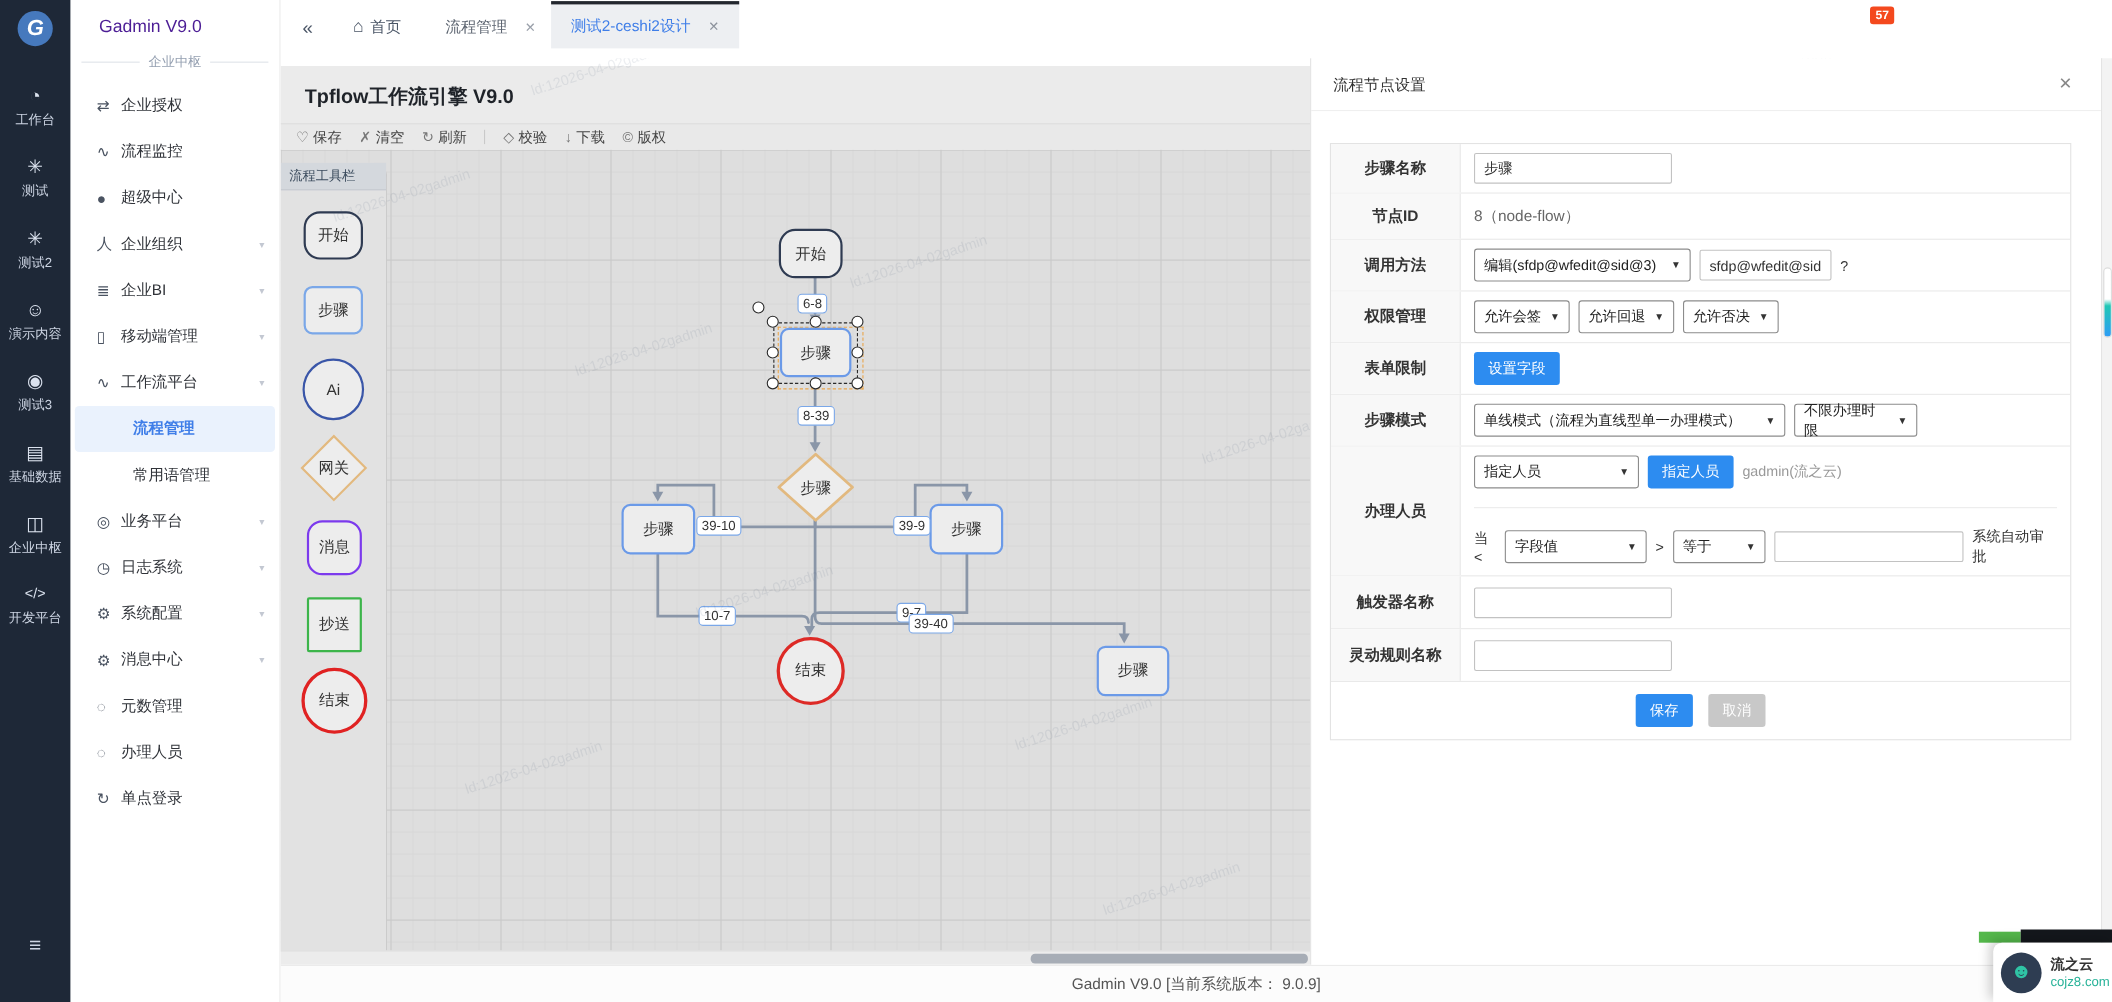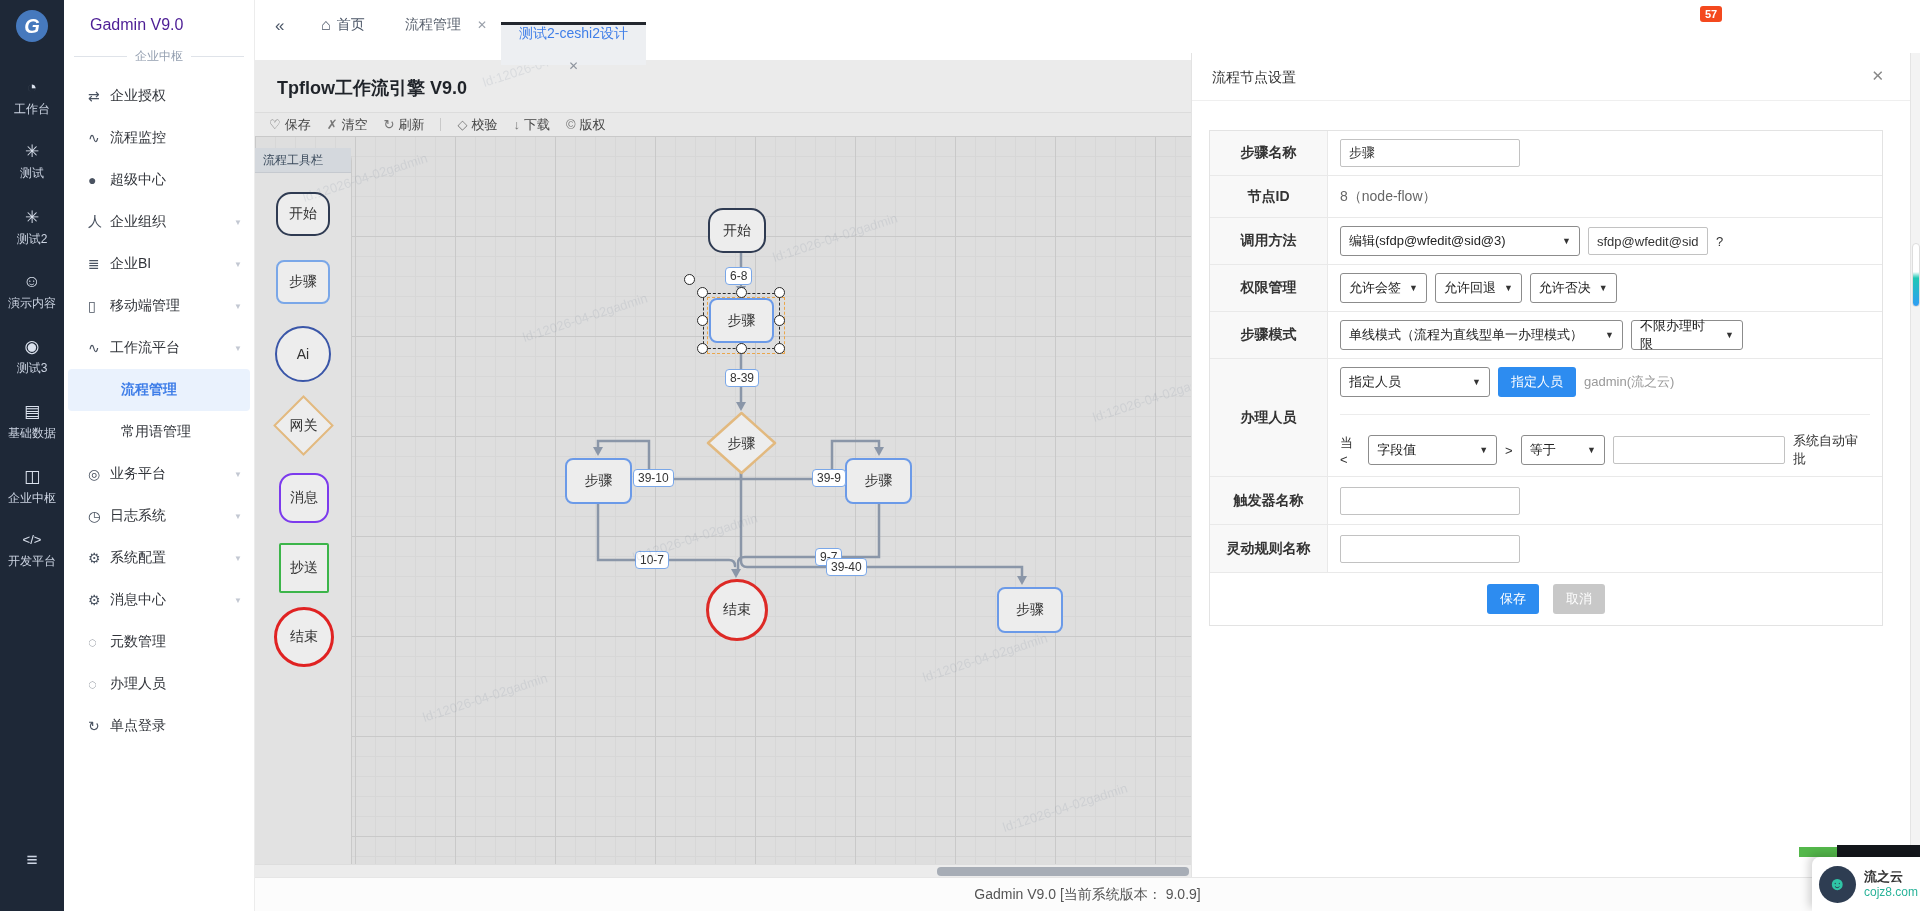--- a/index.html
+++ b/index.html
@@ -24,21 +24,21 @@
   .m-sub { padding-left:57px; }
   .m-active { background:#eaf2fd; color:#3f7ee8; font-weight:bold; border-radius:4px; margin:0 4px; padding-left:53px; }
 
   
   .tabbar { position:absolute; left:255px; top:0; width:1665px; height:53px; background:#fff; z-index:10; }
   .t-collapse { position:absolute; left:20px; top:16px; font-size:17px; color:#4a5566; cursor:pointer; }
   .t-home { position:absolute; left:66px; top:16px; font-size:14px; color:#4a5566; cursor:pointer; display:flex; gap:6px; align-items:center; }
   .t-home .hi { font-size:16px; }
   .t-tab { position:absolute; top:16px; font-size:14px; color:#5c6470; cursor:pointer; display:flex; gap:16px; align-items:center; }
   .t-tab .tx { font-size:12px; color:#9aa0aa; }
-  .t-active { position:absolute; left:246px; top:22px; height:43px; background:#edeff2; border-top:3px solid #23272e; display:flex; align-items:center; padding:0 18px; gap:16px; font-size:14px; color:#3f7ee8; cursor:pointer;flex-direction:column; }
+  .t-active { position:absolute; left:246px; top:1px; height:43px; background:#edeff2; border-top:3px solid #23272e; display:flex; align-items:center; padding:0 18px; gap:16px; font-size:14px; color:#3f7ee8; cursor:pointer; }
   .t-active .tx { font-size:12px; color:#8d939d; }
   .tr-ico { position:absolute; cursor:pointer; color:#4f5b6b; }
   .badge { position:absolute; left:1700px; top:6px; background:#f4491e; color:#fff; font-size:11px; font-weight:bold; border-radius:3px; padding:2px 5px; z-index:12; }
   .tb-div { position:absolute; left:1762px; top:13px; width:1px; height:27px; background:#e8e8e8; }
   .avatar { position:absolute; left:1770px; top:16px; width:30px; height:30px; border-radius:50%; background:#ececec; color:#3f7ee8; font-size:14px; display:flex; align-items:center; justify-content:center; cursor:pointer; }
   .uname { position:absolute; left:1808px; top:10px; font-size:13px; color:#5a7599; line-height:17px; cursor:pointer; }
 
   
   .titlebar { position:absolute; left:255px; top:60px; width:936px; height:52px; background:#ebebeb; z-index:5; }
   .titlebar h1 { padding:16px 0 0 22px; font-size:18px; color:#1f2329; }
@@ -412,21 +412,21 @@
     <div class="prow" style="min-height:42px">
       <div class="plabel">节点ID</div>
       <div class="pval">
           <span style="color:#666;font-size:14px">8（node-flow）</span>
         </div>
     </div>
 
     <div class="prow" style="min-height:46px">
       <div class="plabel">调用方法</div>
       <div class="pval">
-        <span class="selbox" style="width:240px">
+        <span class="selbox" style="width:197px">
             <span>编辑(sfdp@wfedit@sid@3)</span>
             <span class="arr">▼</span>
           </span>
         <input class="tinput" style="width: 120px;" value="sfdp@wfedit@sid">
         <span>?</span>
       </div>
     </div>
 
     <div class="prow" style="min-height:46px">
       <div class="plabel">权限管理</div>
@@ -439,20 +439,26 @@
             <span>允许回退</span>
             <span class="arr">▼</span>
           </span>
         <span class="selbox">
             <span>允许否决</span>
             <span class="arr">▼</span>
           </span>
       </div>
     </div>
 
+    <div class="prow" style="min-height:46px">
+      <div class="plabel">表单限制</div>
+      <div class="pval">
+          <button class="bbtn">设置字段</button>
+        </div>
+    </div>
 
     <div class="prow" style="min-height:46px">
       <div class="plabel">步骤模式</div>
       <div class="pval">
         <span class="selbox" style="width:283px">
             <span>单线模式（流程为直线型单一办理模式）</span>
             <span class="arr">▼</span>
           </span>
         <span class="selbox" style="width:112px">
             <span>不限办理时限</span>

